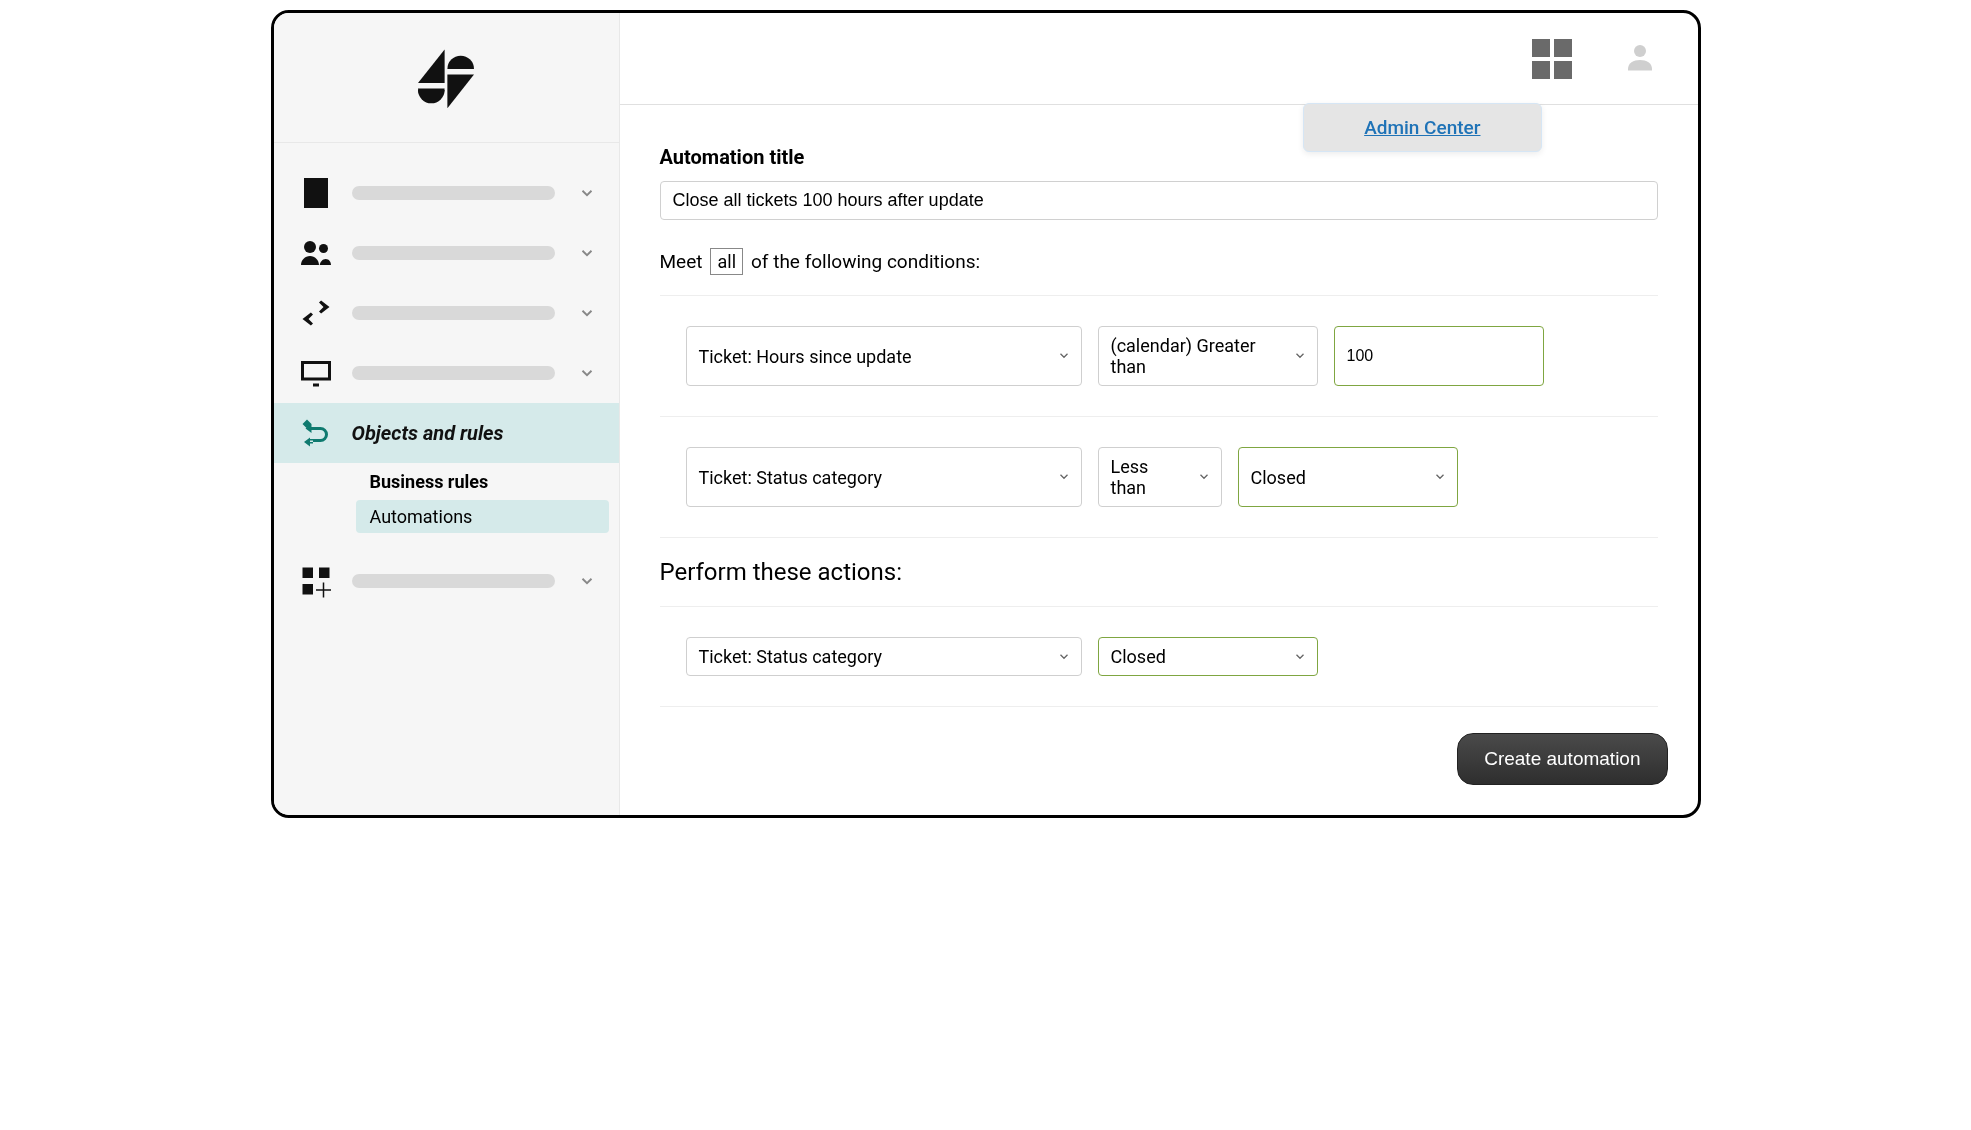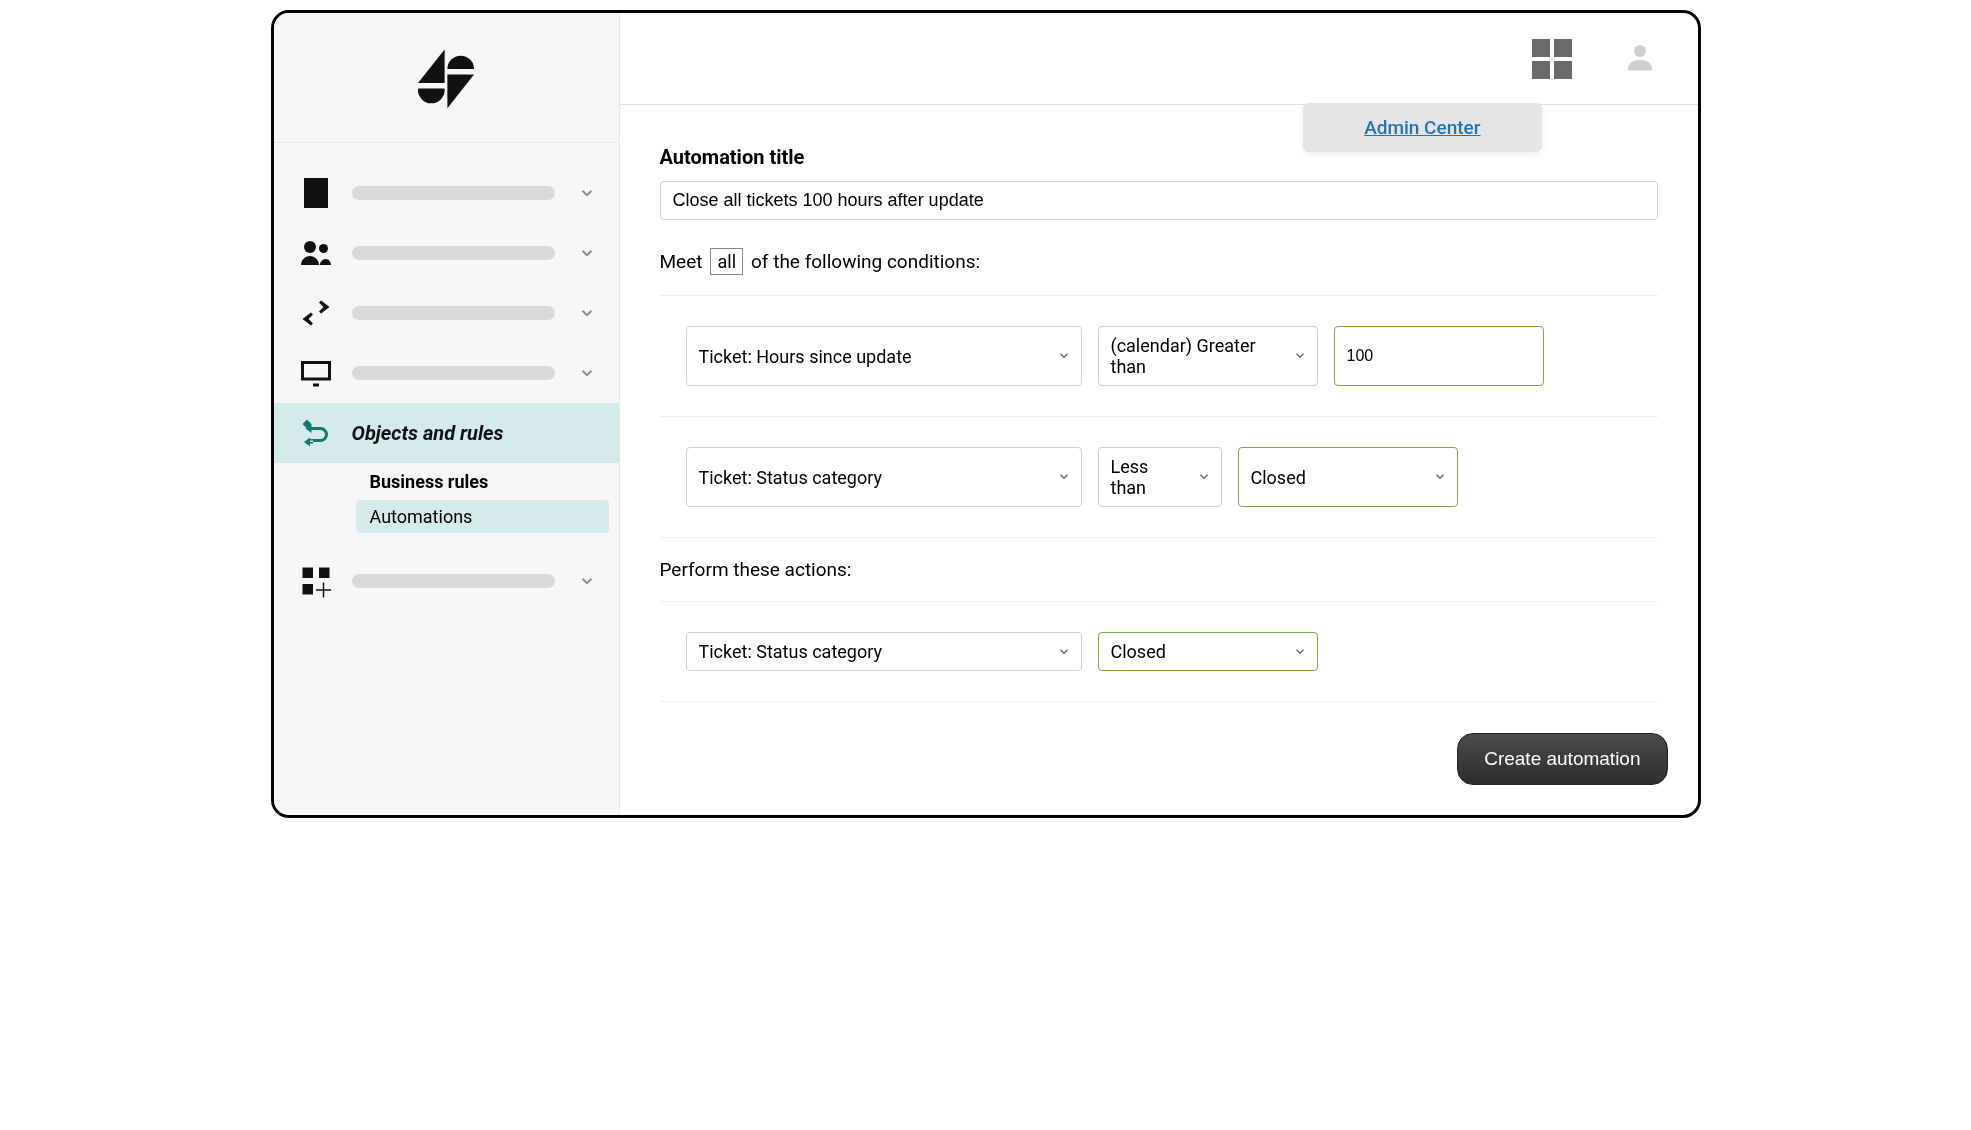--- a/index.html
+++ b/index.html
@@ -178,21 +178,21 @@
 .sel.w220 { width: 220px; }
 .sel.w150 { width: 124px; }
 .sel.hi { border: 1.5px solid #7fa641; }
 .val-input {
   border: 1.5px solid #7fa641;
   border-radius: 4px;
   padding: 8px 12px;
   font-size: 16px;
   width: 210px;
 }
-.actions-title { font-size: 19px; margin-top: 16px; }
+.actions-title { font-size: 24px; margin-top: 16px; }
 .footer {
   display: flex;
   justify-content: flex-end;
   padding: 0 30px 30px 0;
 }
 .create-btn {
   background: linear-gradient(#4a4a4a,#2e2e2e);
   color: #fff;
   border: 1px solid #222;
   border-radius: 16px;

